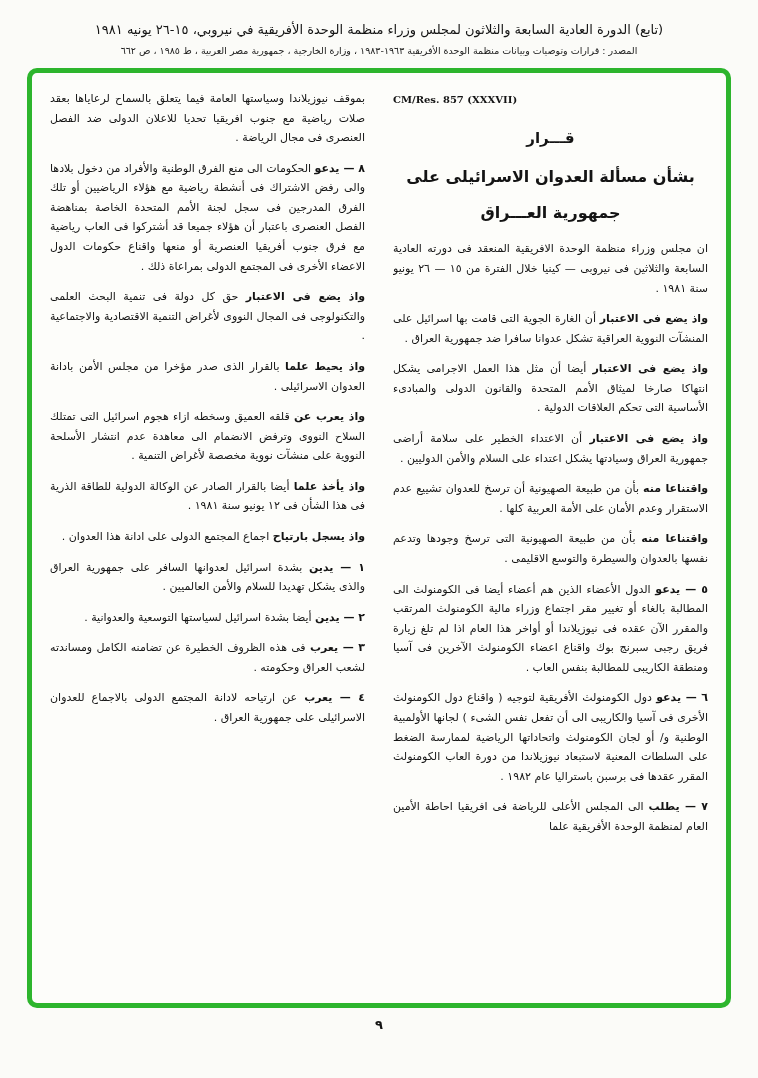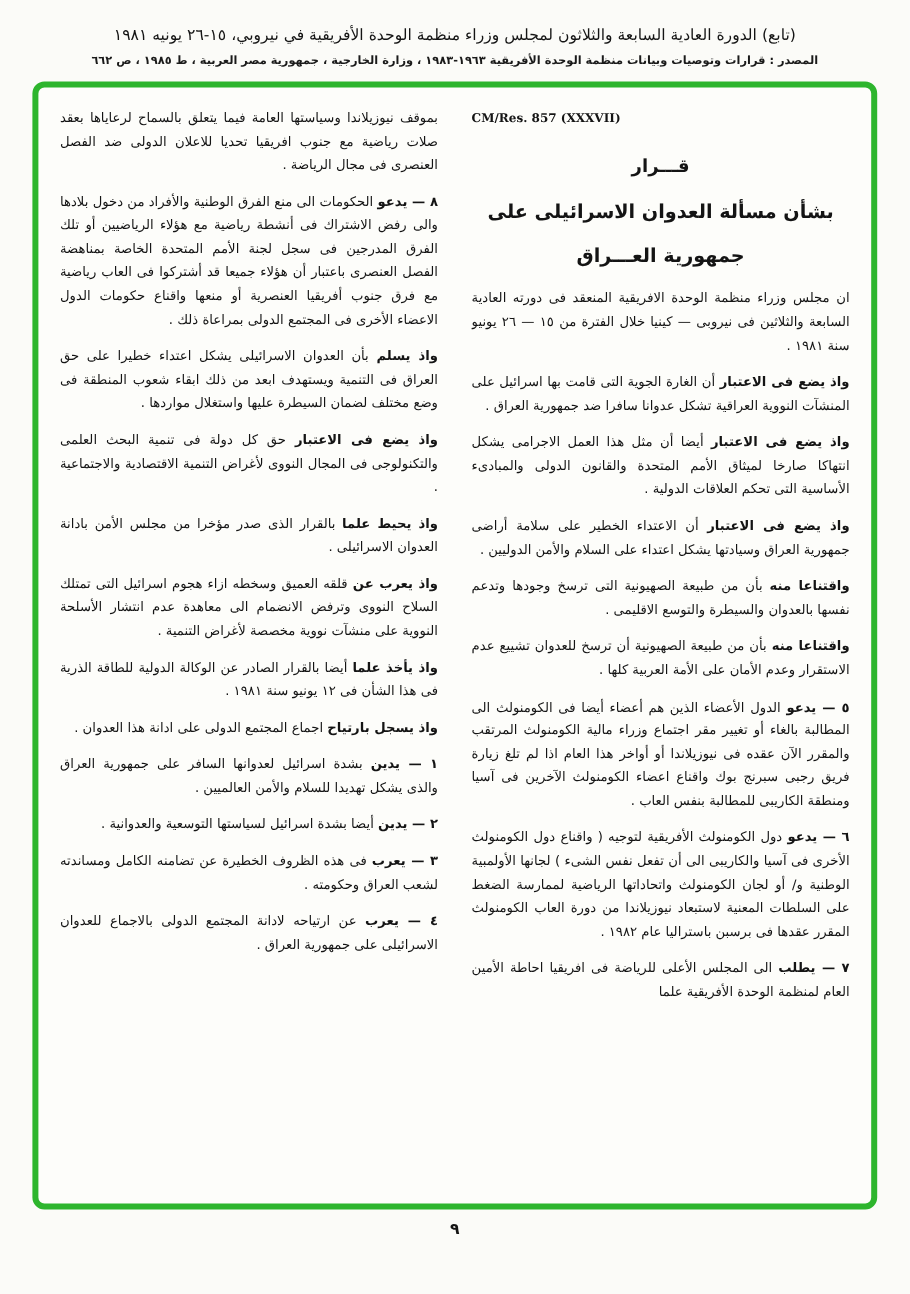--- a/index.html
+++ b/index.html
@@ -6,21 +6,21 @@
   body {
     width:758px; height:1078px;
     background:#fbfbf8;
     font-family:"DejaVu Sans", sans-serif;
     color:#141414;
     overflow:hidden;
   }
   .page { position:relative; width:758px; height:1078px; direction:rtl; }
   .page-header { text-align:center; padding-top:22px; }
   .header-line1 { font-size:13px; font-weight:normal; }
-  .header-line2 { font-size:9.5px; font-weight:bold; margin-top:8px; color:#1a1a1a; }
+  .header-line2 { font-size:9.5px; font-weight:normal; margin-top:8px; color:#1a1a1a; }
   .green-box {
     box-sizing:border-box;
     width:704px; height:940px;
     margin:12px auto 0;
     border:5px solid #2db52d;
     border-radius:10px;
     padding:16px 18px 10px;
     background:#fdfdfa;
   }
   .columns { display:flex; gap:28px; height:100%; }
@@ -68,31 +68,30 @@
         <div class="res-title">قـــرار</div>
         <div class="subtitle-block">
           <div class="res-subtitle">بشأن مسألة العدوان الاسرائيلى على</div>
           <div class="res-subtitle">جمهورية العـــراق</div>
         </div>
 
         <p class="para"><b class="lead"></b> <span>ان مجلس وزراء منظمة الوحدة الافريقية المنعقد فى دورته العادية السابعة والثلاثين فى نيروبى — كينيا خلال الفترة من ١٥ — ٢٦ يونيو سنة ١٩٨١ .</span></p>
         <p class="para"><b class="lead">واذ يضع فى الاعتبار</b> <span>أن الغارة الجوية التى قامت بها اسرائيل على المنشآت النووية العراقية تشكل عدوانا سافرا ضد جمهورية العراق .</span></p>
         <p class="para"><b class="lead">واذ يضع فى الاعتبار</b> <span>أيضا أن مثل هذا العمل الاجرامى يشكل انتهاكا صارخا لميثاق الأمم المتحدة والقانون الدولى والمبادىء الأساسية التى تحكم العلاقات الدولية .</span></p>
         <p class="para"><b class="lead">واذ يضع فى الاعتبار</b> <span>أن الاعتداء الخطير على سلامة أراضى جمهورية العراق وسيادتها يشكل اعتداء على السلام والأمن الدوليين .</span></p>
+        <p class="para"><b class="lead">واقتناعا منه</b> <span>بأن من طبيعة الصهيونية أن ترسخ للعدوان تشييع عدم الاستقرار وعدم الأمان على الأمة العربية كلها .</span></p>
         <p class="para"><b class="lead">واقتناعا منه</b> <span>بأن من طبيعة الصهيونية التى ترسخ وجودها وتدعم نفسها بالعدوان والسيطرة والتوسع الاقليمى .</span></p>
-        <p class="para"><b class="lead">واقتناعا منه</b> <span>بأن من طبيعة الصهيونية أن ترسخ للعدوان تشييع عدم الاستقرار وعدم الأمان على الأمة العربية كلها .</span></p>
         <p class="para"><b class="lead">٥ — يدعو</b> <span>الدول الأعضاء الذين هم أعضاء أيضا فى الكومنولث الى المطالبة بالغاء أو تغيير مقر اجتماع وزراء مالية الكومنولث المرتقب والمقرر الآن عقده فى نيوزيلاندا أو أواخر هذا العام اذا لم تلغ زيارة فريق رجبى سبرنج بوك واقناع اعضاء الكومنولث الآخرين فى آسيا ومنطقة الكاريبى للمطالبة بنفس العاب .</span></p>
         <p class="para"><b class="lead">٦ — يدعو</b> <span>دول الكومنولث الأفريقية لتوجيه ( واقناع دول الكومنولث الأخرى فى آسيا والكاريبى الى أن تفعل نفس الشىء ) لجانها الأولمبية الوطنية و/ أو لجان الكومنولث واتحاداتها الرياضية لممارسة الضغط على السلطات المعنية لاستبعاد نيوزيلاندا من دورة العاب الكومنولث المقرر عقدها فى برسبن باستراليا عام ١٩٨٢ .</span></p>
         <p class="para"><b class="lead">٧ — يطلب</b> <span>الى المجلس الأعلى للرياضة فى افريقيا احاطة الأمين العام لمنظمة الوحدة الأفريقية علما</span></p>
       </div>
 
       <div class="col">
         <p class="para"><b class="lead"></b> <span>بموقف نيوزيلاندا وسياستها العامة فيما يتعلق بالسماح لرعاياها بعقد صلات رياضية مع جنوب افريقيا تحديا للاعلان الدولى ضد الفصل العنصرى فى مجال الرياضة .</span></p>
         <p class="para"><b class="lead">٨ — يدعو</b> <span>الحكومات الى منع الفرق الوطنية والأفراد من دخول بلادها والى رفض الاشتراك فى أنشطة رياضية مع هؤلاء الرياضيين أو تلك الفرق المدرجين فى سجل لجنة الأمم المتحدة الخاصة بمناهضة الفصل العنصرى باعتبار أن هؤلاء جميعا قد أشتركوا فى العاب رياضية مع فرق جنوب أفريقيا العنصرية أو منعها واقناع حكومات الدول الاعضاء الأخرى فى المجتمع الدولى بمراعاة ذلك .</span></p>
-        <p class="para"><b class="lead">واذ يسلم</b> <span>بأن العدوان الاسرائيلى يشكل اعتداء خطيرا على حق العراق فى التنمية ويستهدف ابعد من ذلك ابقاء شعوب المنطقة فى وضع مختلف لضمان السيطرة عليها واستغلال مواردها .</span></p>
         <p class="para"><b class="lead">واذ يضع فى الاعتبار</b> <span>حق كل دولة فى تنمية البحث العلمى والتكنولوجى فى المجال النووى لأغراض التنمية الاقتصادية والاجتماعية .</span></p>
         <p class="para"><b class="lead">واذ يحيط علما</b> <span>بالقرار الذى صدر مؤخرا من مجلس الأمن بادانة العدوان الاسرائيلى .</span></p>
         <p class="para"><b class="lead">واذ يعرب عن</b> <span>قلقه العميق وسخطه ازاء هجوم اسرائيل التى تمتلك السلاح النووى وترفض الانضمام الى معاهدة عدم انتشار الأسلحة النووية على منشآت نووية مخصصة لأغراض التنمية .</span></p>
         <p class="para"><b class="lead">واذ يأخذ علما</b> <span>أيضا بالقرار الصادر عن الوكالة الدولية للطاقة الذرية فى هذا الشأن فى ١٢ يونيو سنة ١٩٨١ .</span></p>
         <p class="para"><b class="lead">واذ يسجل بارتياح</b> <span>اجماع المجتمع الدولى على ادانة هذا العدوان .</span></p>
         <p class="para"><b class="lead">١ — يدين</b> <span>بشدة اسرائيل لعدوانها السافر على جمهورية العراق والذى يشكل تهديدا للسلام والأمن العالميين .</span></p>
         <p class="para"><b class="lead">٢ — يدين</b> <span>أيضا بشدة اسرائيل لسياستها التوسعية والعدوانية .</span></p>
         <p class="para"><b class="lead">٣ — يعرب</b> <span>فى هذه الظروف الخطيرة عن تضامنه الكامل ومساندته لشعب العراق وحكومته .</span></p>
         <p class="para"><b class="lead">٤ — يعرب</b> <span>عن ارتياحه لادانة المجتمع الدولى بالاجماع للعدوان الاسرائيلى على جمهورية العراق .</span></p>
       </div>

